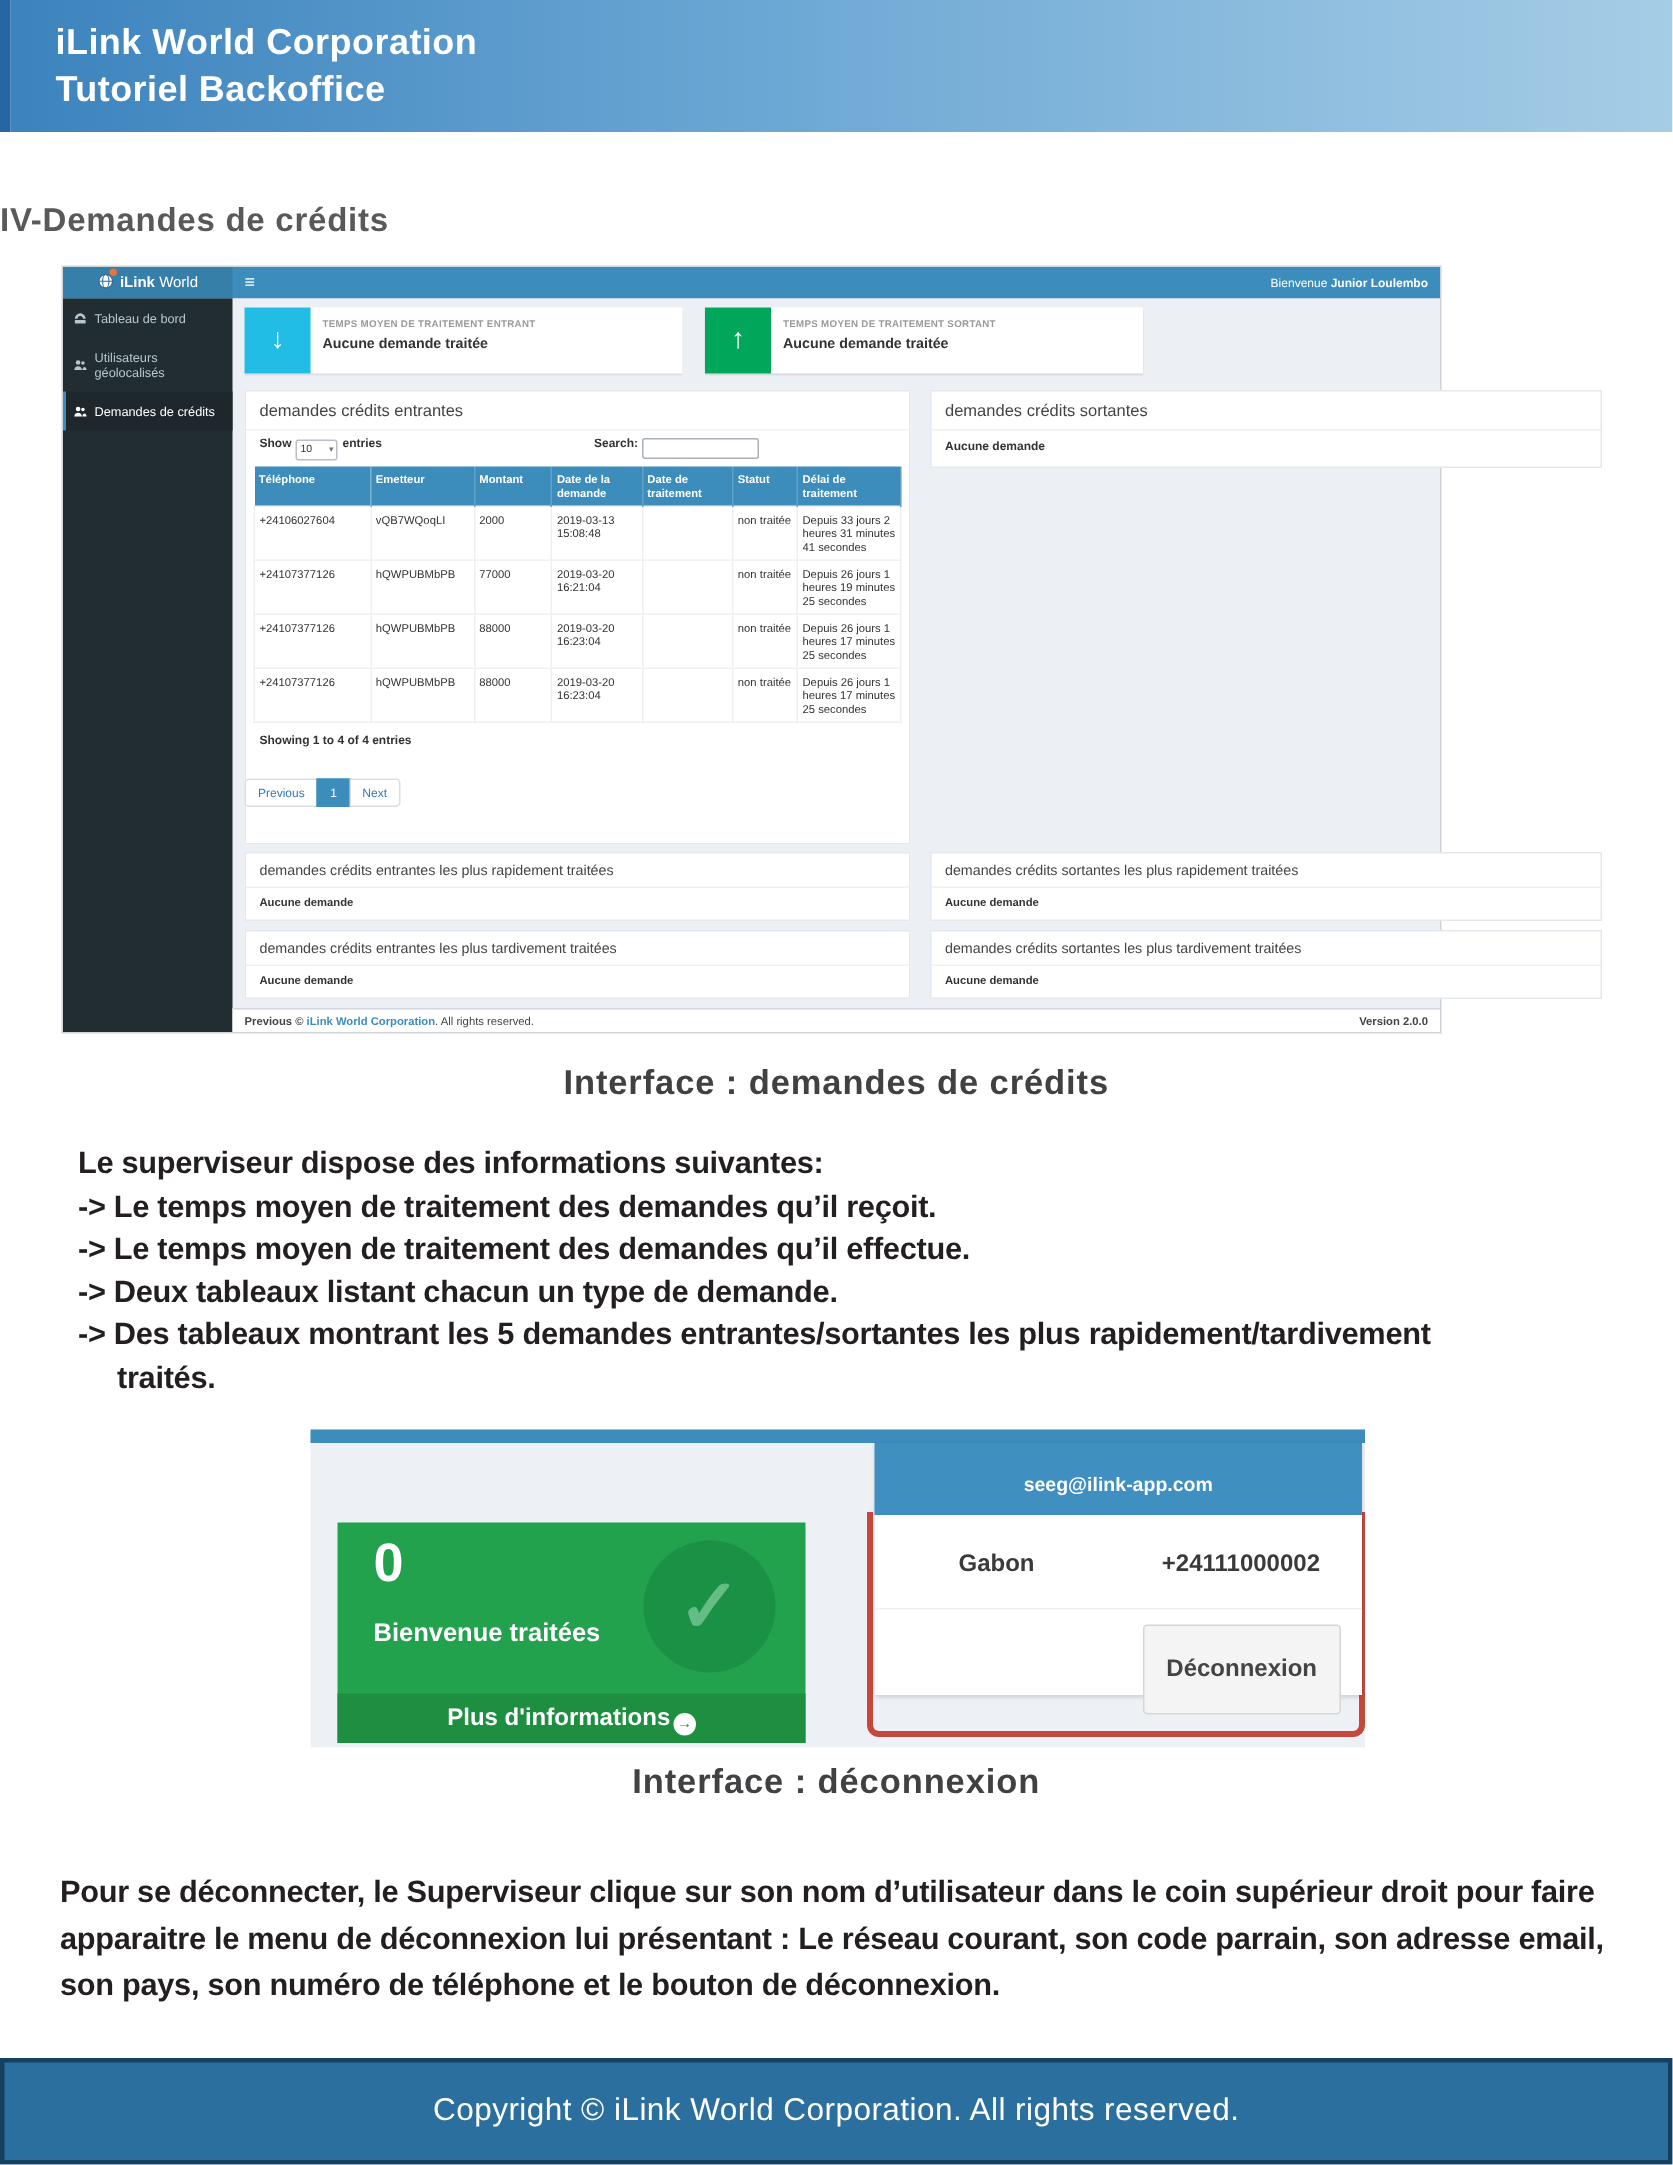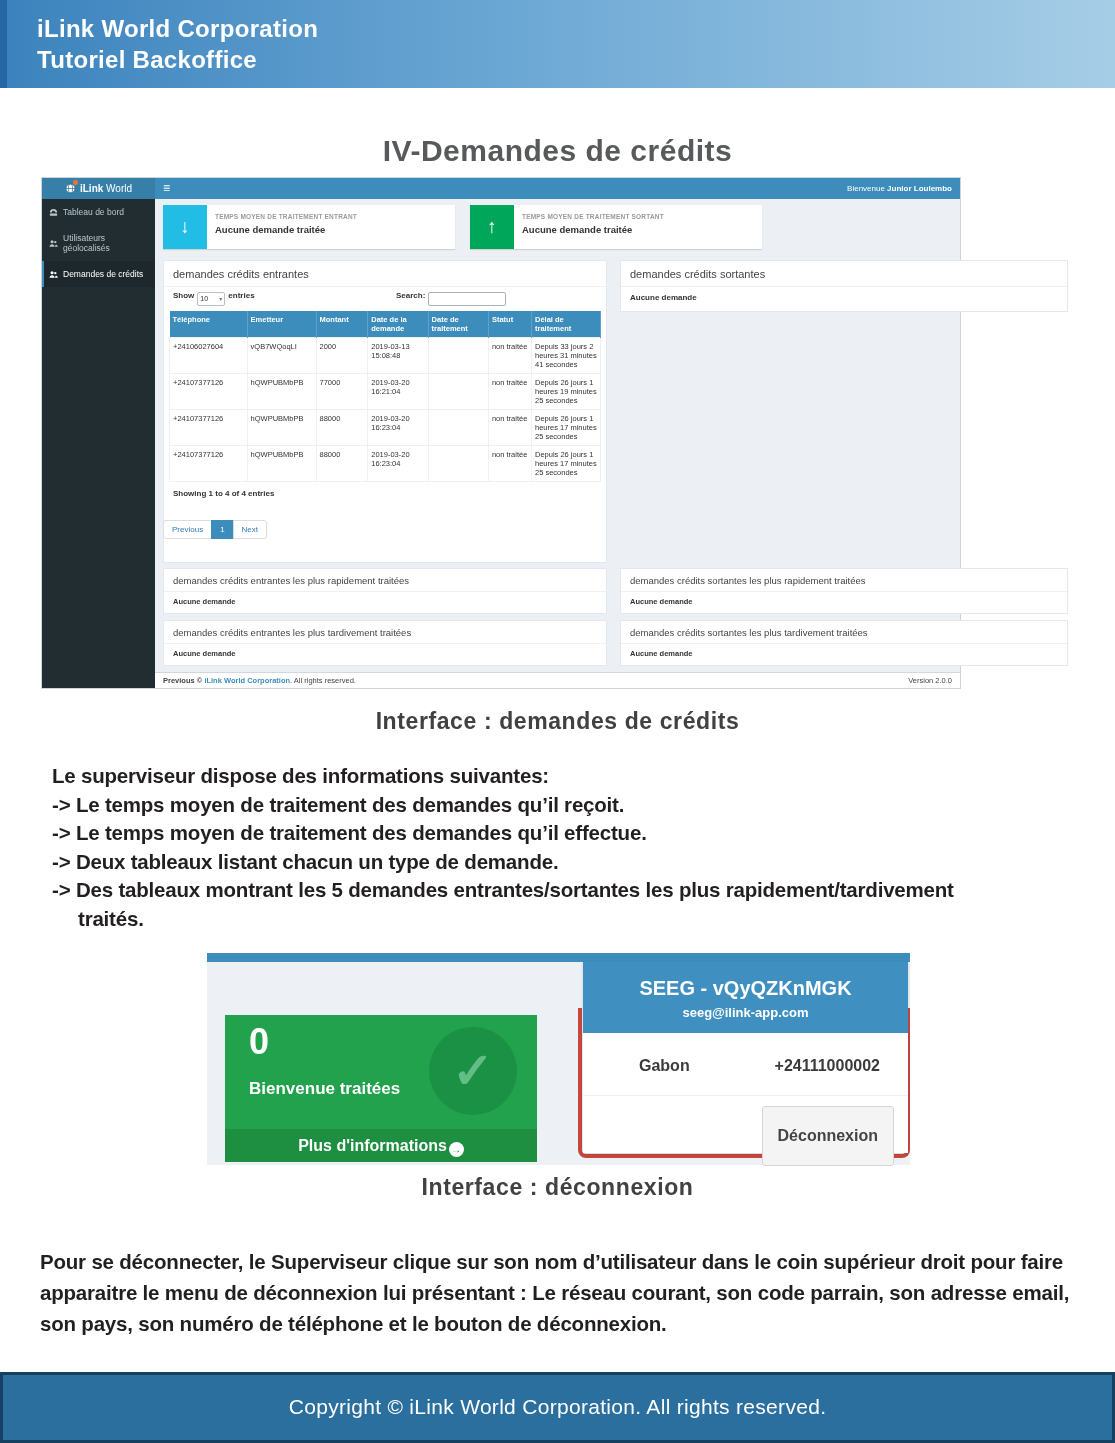--- a/index.html
+++ b/index.html
@@ -5,22 +5,22 @@
   * { margin:0; padding:0; box-sizing:border-box; }
   body { background:#ffffff; font-family:"Liberation Sans", sans-serif; }
   #page { position:relative; width:1115px; height:1443px; background:#fff; overflow:hidden; }
 
   
   .doc-header { position:absolute; left:0; top:0; width:1115px; height:88px;
     background:linear-gradient(90deg,#3c83bd 0%,#6ba7d4 45%,#a6cde6 100%);
     border-left:7px solid #2766a5; color:#fff; padding:13px 0 0 30px; }
   .doc-header div { font-size:24px; line-height:31px; font-weight:600; letter-spacing:0.3px; }
 
-  .page-title { position:absolute; top:134px; left:0; width:100%; text-align:center;
-    font-size:30px; font-weight:bold; color:#58595b; letter-spacing:0.5px; }
+  .page-title { position:absolute; top:134px; left:0; width:100%; text-align:left;
+    font-size:22px; font-weight:bold; color:#58595b; letter-spacing:0.5px; }
 
   
   .shot1 { position:absolute; left:42px; top:178px; width:918px; height:510px;
     background:#ecf0f5; box-shadow:0 0 0 1px #cfd4da; font-family:"Liberation Sans",sans-serif; }
   .topbar { position:absolute; left:0; top:0; right:0; height:21px; background:#3c8dbc; }
   .logo { position:absolute; left:0; top:0; width:113px; height:21px; background:#367fa9;
     color:#fff; font-size:10px; line-height:21px; text-align:center; }
   .logo .b { font-weight:bold; }
   .logo-globe { display:inline-block; position:relative; width:11px; height:11px; vertical-align:-2px; margin-right:4px; }
   .logo-globe svg { display:block; }
@@ -80,21 +80,21 @@
   .bp1 { left:121px; top:390px; width:444px; }
   .bp2 { left:578px; top:390px; width:448px; }
   .bp3 { left:121px; top:442px; width:444px; }
   .bp4 { left:578px; top:442px; width:448px; }
 
   .app-footer { position:absolute; left:113px; right:0; bottom:0; height:16px; background:#fff;
     border-top:1px solid #d2d6de; font-size:7.5px; color:#444; line-height:15px; padding:0 8px; }
   .app-footer .left { float:left; font-weight:bold; }
   .app-footer .left a { color:#3c8dbc; text-decoration:none; }
   .app-footer .left .plain { font-weight:normal; }
-  .app-footer .right { float:right; font-weight:normal; }
+  .app-footer .right { float:right; font-weight:bold; }
 
   
   .caption { position:absolute; left:0; width:100%; text-align:center; font-size:23px;
     font-weight:bold; color:#414042; letter-spacing:0.6px; }
   .caption1 { top:708px; }
   .caption2 { top:1174px; }
 
   .body1 { position:absolute; left:52px; top:762px; width:945px; font-size:20.5px; font-weight:bold;
     color:#231f20; line-height:28.5px; letter-spacing:-0.2px; }
   .bullet { padding-left:26px; text-indent:-26px; }
@@ -327,21 +327,20 @@
       <div class="gc-zero">0</div>
       <div class="gc-label">Bienvenue traitées</div>
       <div class="gc-check-circle">✓</div>
       <div class="gc-footer"><span>Plus d'informations</span><span class="gc-arrow">→</span></div>
     </div>
 
     <div class="red-bracket"></div>
 
     <div class="dropdown">
       <div class="dd-header">
-        <div class="dd-title">SEEG - vQyQZKnMGK</div>
         <div class="dd-email">seeg@ilink-app.com</div>
       </div>
       <div class="dd-body">
         <div class="dd-row">
           <span>Gabon</span>
           <span>+24111000002</span>
         </div>
         <div class="dd-foot">
           <span class="dd-logout">Déconnexion</span>
         </div>

